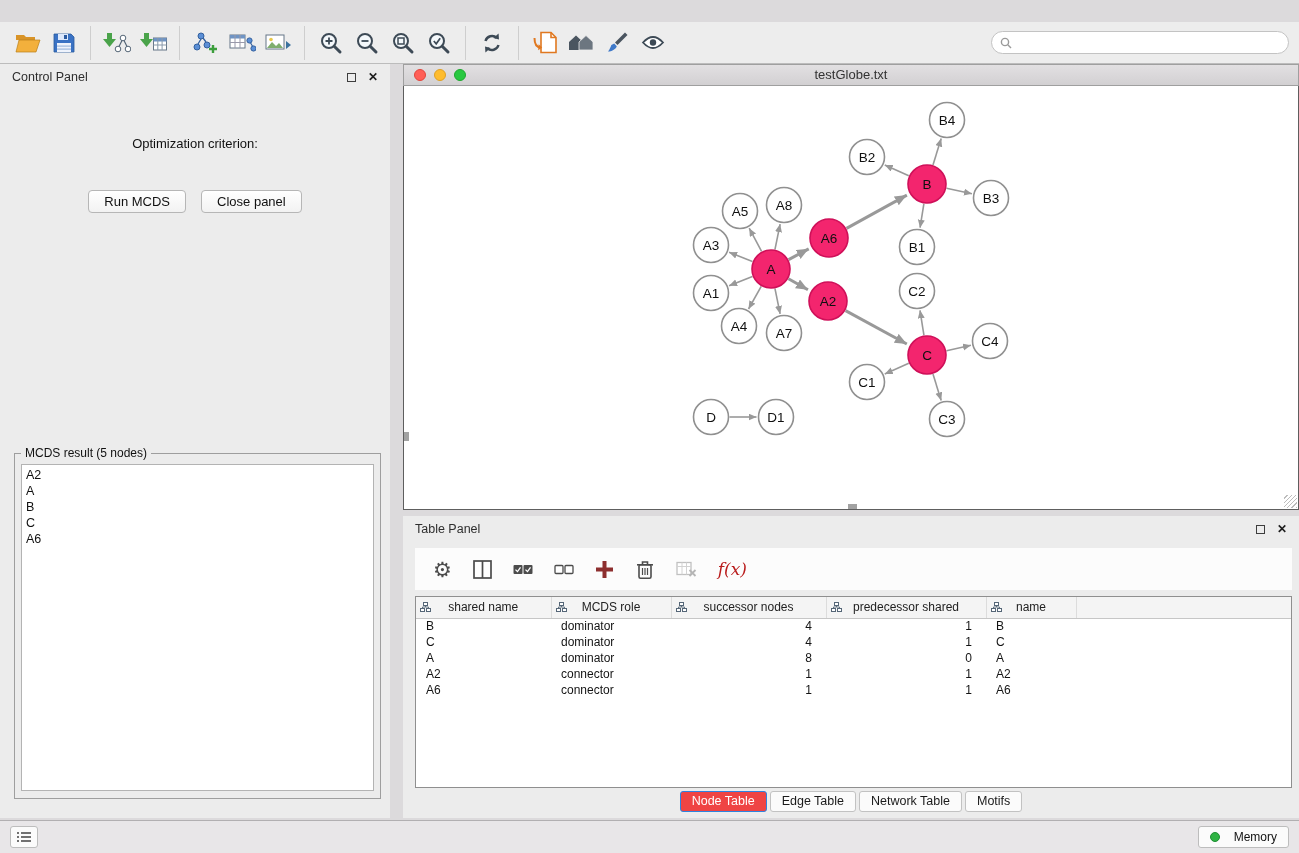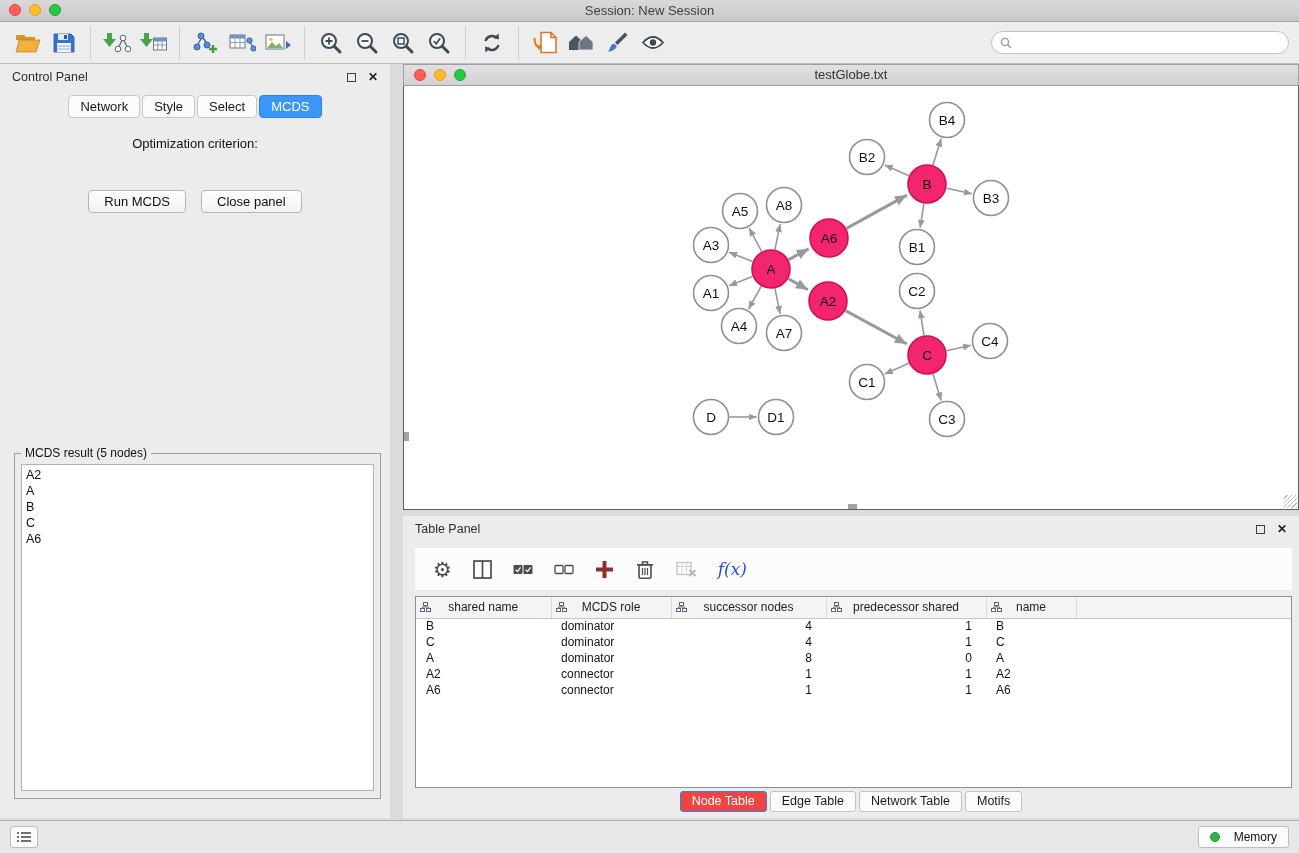--- a/index.html
+++ b/index.html
@@ -75,21 +75,21 @@
   .nub-bottom { position:absolute; left:444px; bottom:0; width:9px; height:5px; background:#a2a2a2; }
   .grip { position:absolute; right:1px; bottom:1px; width:13px; height:13px;
     background:repeating-linear-gradient(135deg, transparent 0 2px, #bdbdbd 2px 3px); }
 
   
   .table-panel { position:absolute; left:403px; top:516px; width:896px; height:302px; background:#ececec; }
   .tp-toolbar { position:absolute; top:32px; left:12px; width:877px; height:42px; background:#fcfcfc;
     display:flex; align-items:center; gap:21px; padding:0 18px; }
   .tp-icon { display:flex; align-items:center; justify-content:center; }
   .gear-glyph { font-size:21px; color:#4c4c4c; line-height:1; }
-  .fx-glyph { font-family:"DejaVu Serif", serif; font-style:italic; font-size:17px; color:#1d4ed8; }
+  .fx-glyph { font-family:"DejaVu Serif", serif; font-style:italic; font-size:17px; color:#b91c1c; }
   .tp-table-wrap { position:absolute; top:80px; left:12px; width:877px; height:192px; background:#fff;
     border:1px solid #8f8f8f; overflow:hidden; }
   table.node-table { border-collapse:collapse; width:100%; table-layout:fixed; }
   .node-table th { position:relative; height:21px; background:#f4f4f4; border-right:1px solid #dcdcdc;
     border-bottom:1px solid #c6c6c6; font-weight:normal; font-size:12px; color:#222; }
   .node-table th.filler { border-right:none; }
   .node-table th .tree-icon { position:absolute; left:4px; top:5px; }
   .node-table th .th-label { display:block; text-align:center; }
   .node-table td { font-size:12px; height:16px; padding:0 10px; color:#141414; white-space:nowrap;
     overflow:hidden; }
@@ -110,28 +110,20 @@
   .memory-btn { position:absolute; right:10px; top:5px; height:22px; padding:0 11px; background:#fbfbfb;
     border:1px solid #bdbdbd; border-radius:3px; display:flex; align-items:center; gap:14px;
     font-size:12px; color:#111; font-family:"Liberation Sans", sans-serif; }
   .mem-dot { width:10px; height:10px; border-radius:50%; background:#2fb344; border:1px solid #1f8f33; }
 </style>
 </head>
 <body>
 
 <div class="app">
 
-  <div class="titlebar">
-    <div class="traffic">
-      <span class="tl red"></span>
-      <span class="tl yellow"></span>
-      <span class="tl green"></span>
-    </div>
-    <div class="title">Session: New Session</div>
-  </div>
 
   <div class="toolbar">
     <div class="tb-btn">
       <svg width="26" height="21" viewBox="0 0 26 21">
         <path d="M1 3 h8 l2 2 h9 v3 h-19 z" fill="#d99428"></path>
         <path d="M4 8 h21 l-4 12 H1 z" fill="#f3b03c" stroke="#b97f17" stroke-width="0.7"></path>
       </svg>
     </div>
     <div class="tb-btn">
       <svg width="22" height="22" viewBox="0 0 22 22">
@@ -263,26 +255,20 @@
     </div>
   </div>
 
   <div class="control-panel">
     <div class="panel-header">
       <span>Control Panel</span>
       <span class="spacer"></span>
       <span class="float-icon"></span>
       <span class="close-icon">✕</span>
     </div>
-    <div class="cp-tabs">
-        <div class="cp-tab">Network</div>
-        <div class="cp-tab">Style</div>
-        <div class="cp-tab">Select</div>
-        <div class="cp-tab active">MCDS</div>
-      </div>
     <div class="opt-label">Optimization criterion:</div>
     <div class="cp-buttons">
       <button class="cp-btn">Run MCDS</button>
       <button class="cp-btn">Close panel</button>
     </div>
     <div class="result-box">
       <span class="result-legend">MCDS result (5 nodes)</span>
       <div class="result-list">
           <div class="result-item">A2</div>
           <div class="result-item">A</div>

